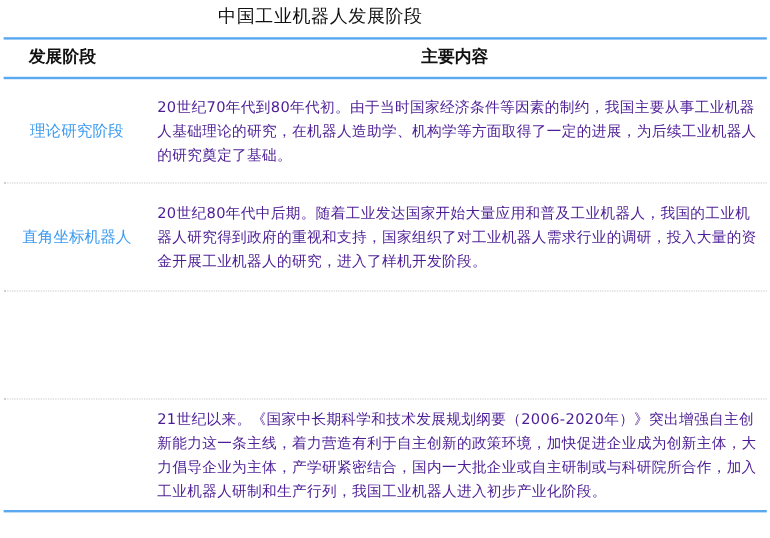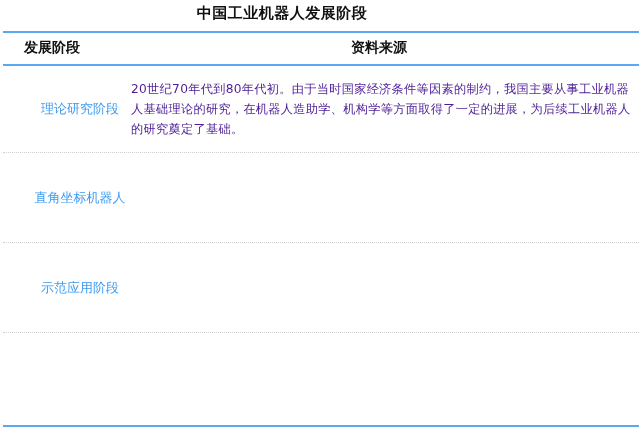--- a/index.html
+++ b/index.html
@@ -1,61 +1,62 @@
 <!DOCTYPE html>
 <html><head>
 <meta charset="utf-8">
 <style>
   html, body { margin:0; padding:0; background:#ffffff; }
   body { width:642px; height:448px; overflow:hidden; position:relative;
          font-family:"DejaVu Sans","Liberation Sans",sans-serif; color:#222; }
   .title { position:absolute; left:0; top:4px; width:534px; text-align:center;
-           font-size:15px; font-weight:bold; color:#111; letter-spacing:0.5px;margin-left:15px; }
+           font-size:15px; font-weight:normal; color:#111; letter-spacing:0.5px; }
   .line-blue { position:absolute; left:3px; width:636px; height:2px; background:#5aa9f0; }
   .header { position:absolute; left:0; top:33px; width:534px; height:30px; }
   .hcell { position:absolute; top:6px; font-size:14px; font-weight:bold; color:#111; }
   .row { position:absolute; left:0; width:642px; }
-  .row .stage { position:absolute; left:16px; width:128px; text-align:center;
+  .row .stage { position:absolute; left:0; width:128px; text-align:center;
                 font-size:13px; color:#3d9bf0; top:50%; transform:translateY(-50%); }
   .row .content { position:absolute; left:131px; width:500px; font-size:12.2px;
                   line-height:20px; color:#4c1d95; top:50%; transform:translateY(-50%);
                   letter-spacing:0.3px; }
   .dotted { position:absolute; left:3px; width:636px; height:0;
             border-top:1px dotted #cfcfcf; }
   .source { position:absolute; right:6px; top:428px; font-size:12px; font-weight:bold;
             color:#3d9bf0;margin-top:48px; }
 </style>
 </head>
 <body>
 
 <div class="title">中国工业机器人发展阶段</div>
 
 <div class="line-blue" style="top:31px;"></div>
 
 <div class="header">
   <div class="hcell" style="left:24px;">发展阶段</div>
-  <div class="hcell" style="left:351px;">资料来源</div>
+  <div class="hcell" style="left:351px;">主要内容</div>
 </div>
 
 <div class="line-blue" style="top:64px;"></div>
 
 <div class="row" style="top:66px;height:86px;">
   <div class="stage">理论研究阶段</div>
   <div class="content">20世纪70年代到80年代初。由于当时国家经济条件等因素的制约，我国主要从事工业机器人基础理论的研究，在机器人造助学、机构学等方面取得了一定的进展，为后续工业机器人的研究奠定了基础。</div>
 </div>
 <div class="dotted" style="top:152px;"></div>
 
 <div class="row" style="top:153px;height:89px;">
   <div class="stage">直角坐标机器人</div>
+  <div class="content">20世纪80年代中后期。随着工业发达国家开始大量应用和普及工业机器人，我国的工业机器人研究得到政府的重视和支持，国家组织了对工业机器人需求行业的调研，投入大量的资金开展工业机器人的研究，进入了样机开发阶段。</div>
 </div>
 <div class="dotted" style="top:242px;"></div>
 
 <div class="row" style="top:243px;height:89px;">
-  <div class="stage">示范应用阶段</div>
 </div>
 <div class="dotted" style="top:332px;"></div>
 
 <div class="row" style="top:333px;height:92px;">
+  <div class="content">21世纪以来。《国家中长期科学和技术发展规划纲要（2006-2020年）》突出增强自主创新能力这一条主线，着力营造有利于自主创新的政策环境，加快促进企业成为创新主体，大力倡导企业为主体，产学研紧密结合，国内一大批企业或自主研制或与科研院所合作，加入工业机器人研制和生产行列，我国工业机器人进入初步产业化阶段。</div>
 </div>
 
 <div class="line-blue" style="top:425px;"></div>
 
 <div class="source">资料来源：行行查研究中心</div>
 
 </body></html>

